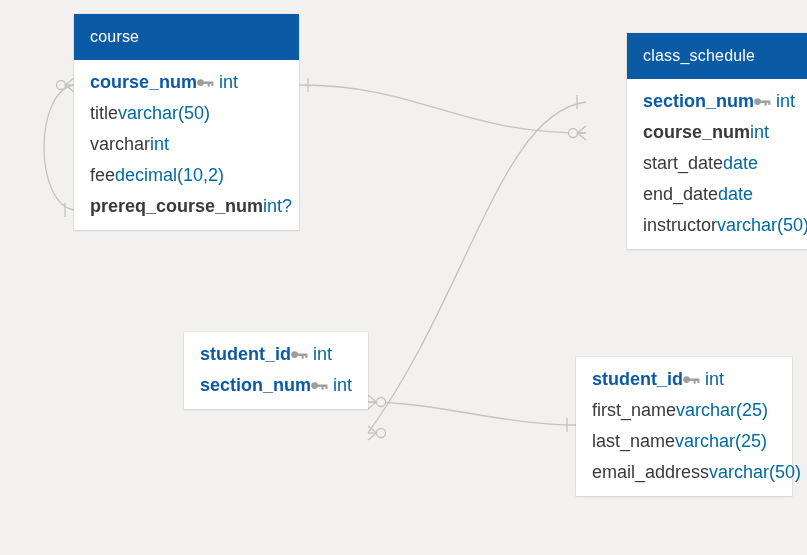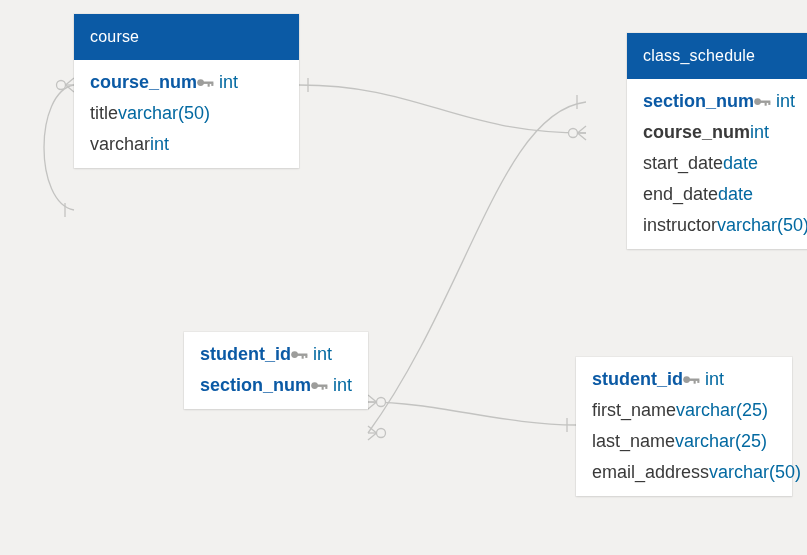--- a/index.html
+++ b/index.html
@@ -114,20 +114,32 @@
           <span class="meta">
             <span class="ftype">varchar(50)</span>
           </span>
         </div>
         <div class="frow">
           <span class="fname">varchar</span>
           <span class="meta">
             <span class="ftype">int</span>
           </span>
         </div>
+        <div class="frow">
+          <span class="fname">fee</span>
+          <span class="meta">
+            <span class="ftype">decimal(10,2)</span>
+          </span>
+        </div>
+        <div class="frow fk">
+          <span class="fname">prereq_course_num</span>
+          <span class="meta">
+            <span class="ftype">int?</span>
+          </span>
+        </div>
       </div>
     </div>
     <div class="db-table" style="left: 570px; top: 33px; width: 206px; margin-left: 41px;">
       <div class="thead">
         <span>class_schedule</span>
       </div>
       <div class="tbody">
         <div class="frow pk">
           <span class="fname">section_num</span>
           <span class="meta">

